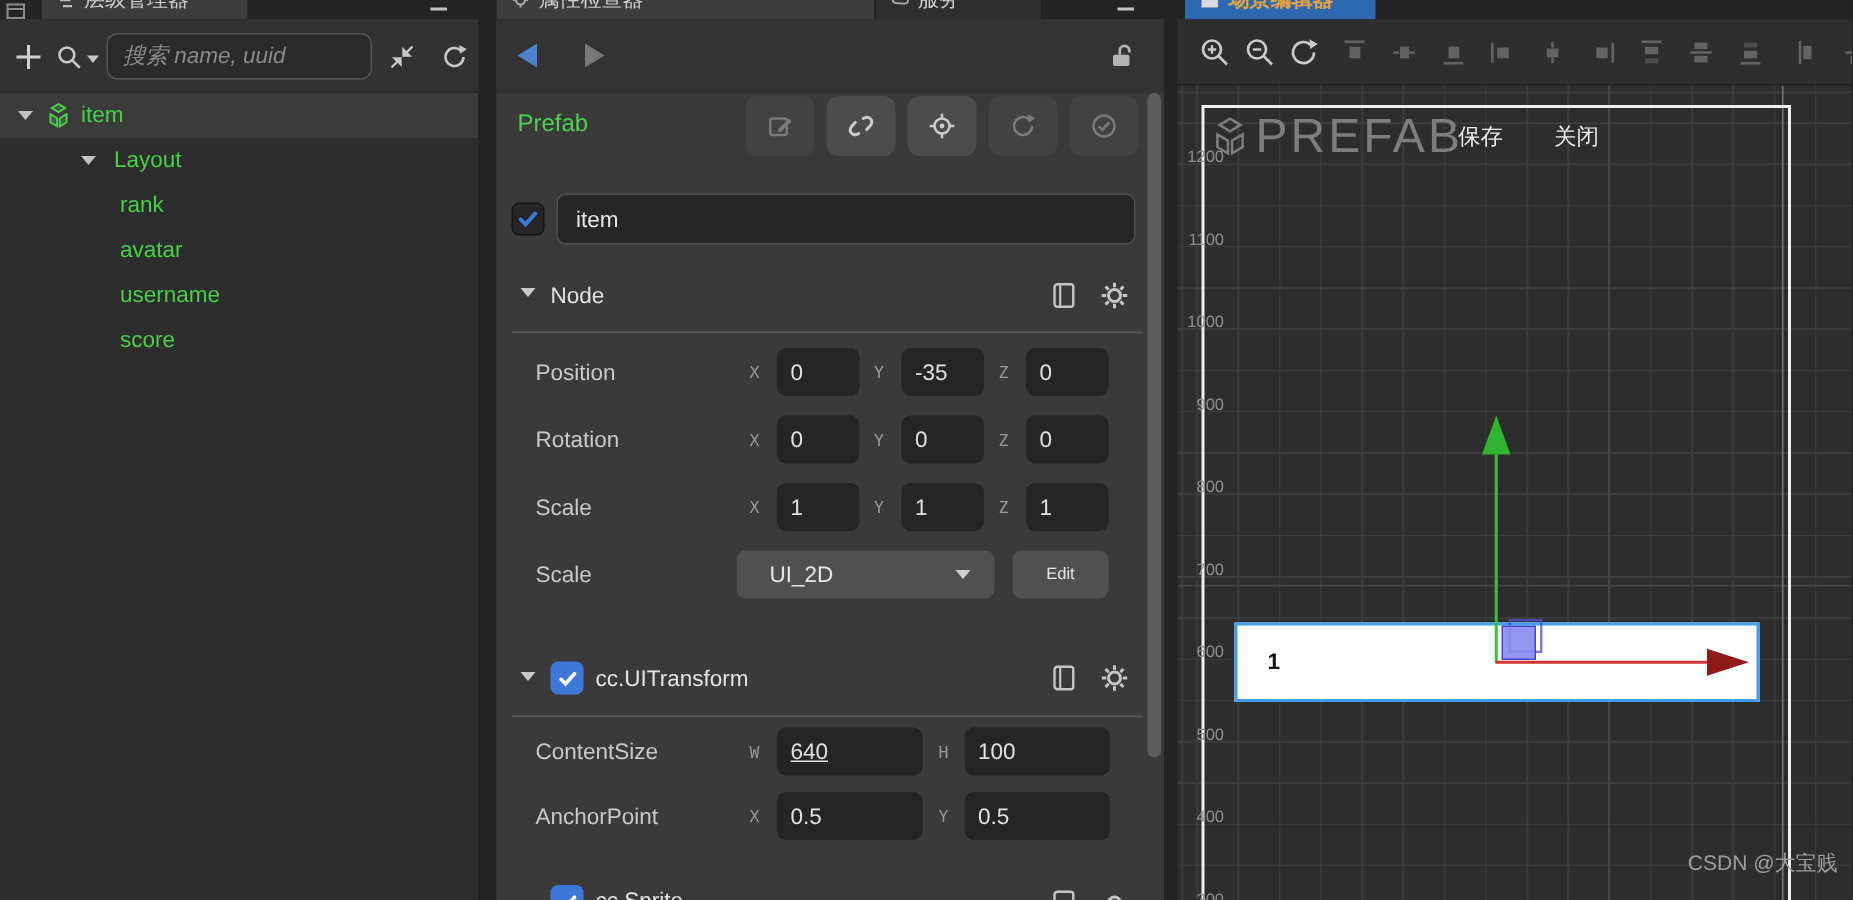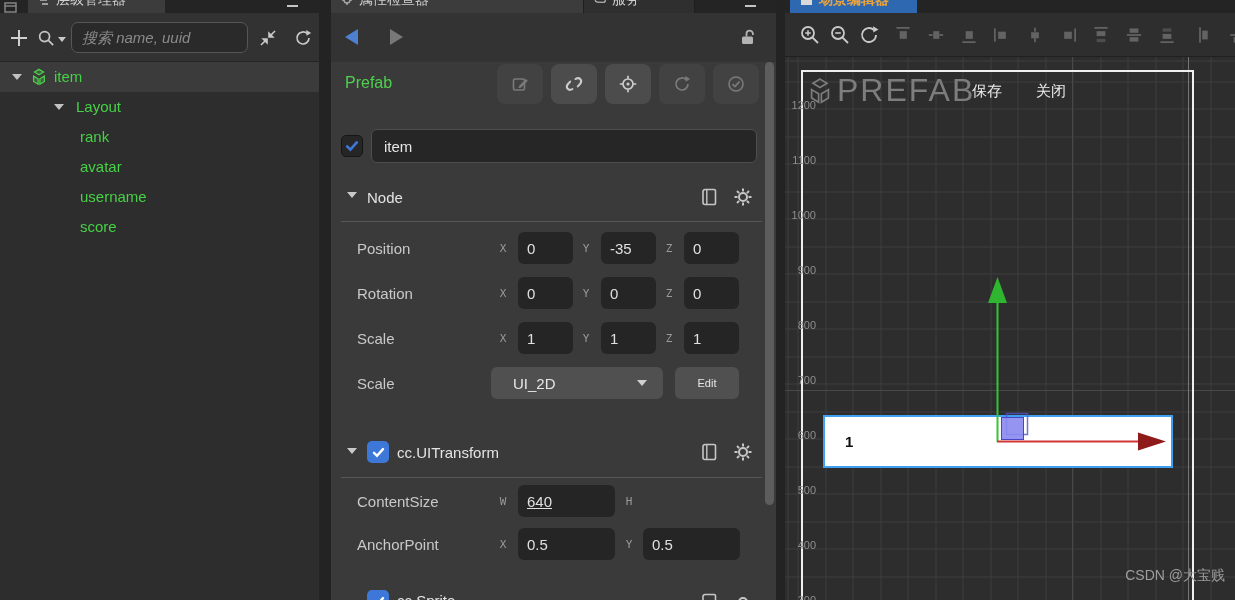--- a/index.html
+++ b/index.html
@@ -307,20 +307,21 @@
           <line x1="10" y1="4.5" x2="10" y2="1.5"></line>
           <line x1="13.9" y1="6.1" x2="16" y2="4"></line>
         </g>
       </svg>
     <div class="sec-divider" style="top:477px"></div>
 
     <div class="prop-label" style="top:493px">ContentSize</div>
     <div class="axis" style="left:164px;top:495px">W</div>
     <input class="vfield w97" style="left: 187px; top: 485px; text-decoration: underline;" value="640">
     <div class="axis" style="left:290px;top:495px">H</div>
+    <input class="vfield w97" style="left: 312px; top: 485px;" value="100">
 
     <div class="prop-label" style="top:536px">AnchorPoint</div>
     <div class="axis" style="left:164px;top:538px">X</div>
     <input class="vfield w97" style="left: 187px; top: 528px;" value="0.5">
     <div class="axis" style="left:290px;top:538px">Y</div>
     <input class="vfield w97" style="left: 312px; top: 528px;" value="0.5">
 
     <div class="abs chk bluefill" style="left:36px;top:590px">
       <svg width="15" height="15" viewBox="0 0 20 20">
           <path d="M4 10.5 8 14.5 16 5.5" fill="none" stroke="#ffffff" stroke-width="3.2" stroke-linecap="round"></path>

